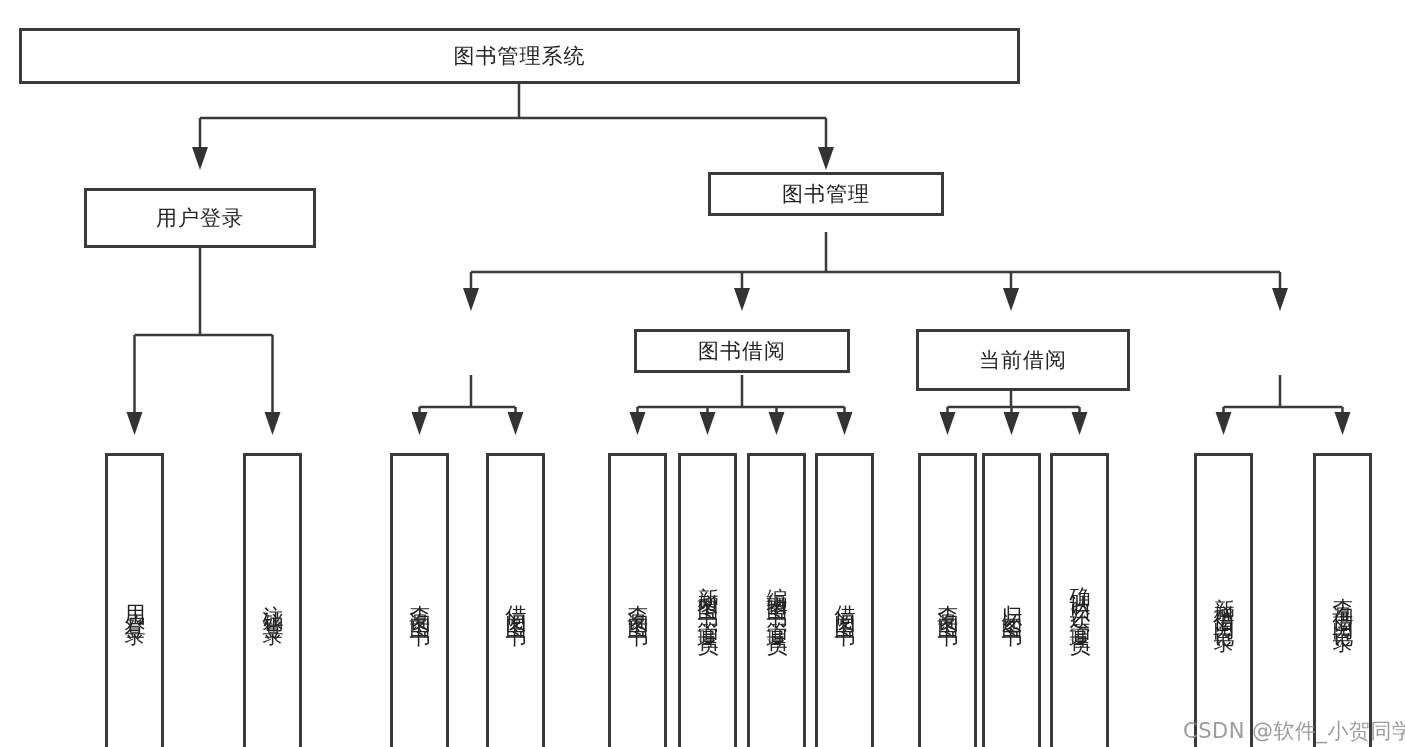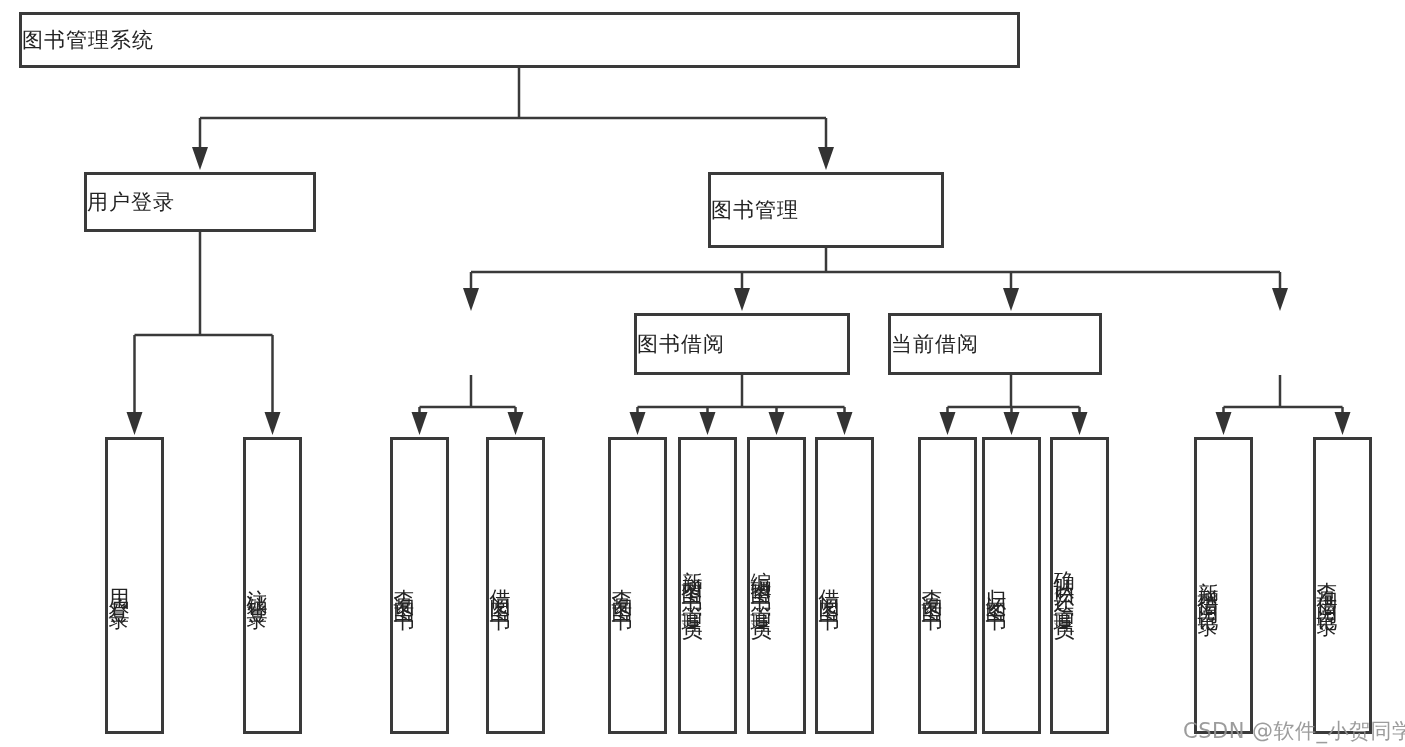--- a/index.html
+++ b/index.html
@@ -9,22 +9,23 @@
     background:#fff;
     font-family:"DejaVu Sans","Liberation Sans",sans-serif;
     overflow:hidden;
   }
   .connectors{position:absolute;left:0;top:0;width:1405px;height:747px;}
   .box{
     position:absolute;
     box-sizing:border-box;
     border:3px solid #3a3a3a;
     background:#fff;
-    display:flex;align-items:center;
+    display:flex;align-items:center;justify-content:center;
     color:#232323;
+    margin-top:16px;
   }
   .hlabel{
     font-size:21px;
     letter-spacing:1px;
     white-space:nowrap;
   }
   .leaf{width:59px;top:437px;height:297px;}
   .vtext{
     writing-mode:vertical-rl;
     text-orientation:mixed;
@@ -118,28 +119,28 @@
     </g>
   </svg>
 
   <div class="box root">
     <span class="hlabel">图书管理系统</span>
   </div>
 
   <div class="box" style="left:84px;top:172px;width:232px;height:60px;">
     <span class="hlabel">用户登录</span>
   </div>
-  <div class="box" style="left:708px;top:172px;width:236px;height:76px;">
+  <div class="box" style="left:708px;top:156px;width:236px;height:44px;">
     <span class="hlabel">图书管理</span>
   </div>
 
-  <div class="box" style="left:634px;top:313px;width:216px;height:62px;">
+  <div class="box" style="left:634px;top:313px;width:216px;height:44px;">
     <span class="hlabel">图书借阅</span>
   </div>
-  <div class="box" style="left:888px;top:313px;width:214px;height:62px;">
+  <div class="box" style="left:916px;top:313px;width:214px;height:62px;">
     <span class="hlabel">当前借阅</span>
   </div>
 
   <div class="box leaf" style="left:105px;">
     <span class="vtext">用户登录</span>
   </div>
   <div class="box leaf" style="left:243px;">
     <span class="vtext">注销登录</span>
   </div>
 

